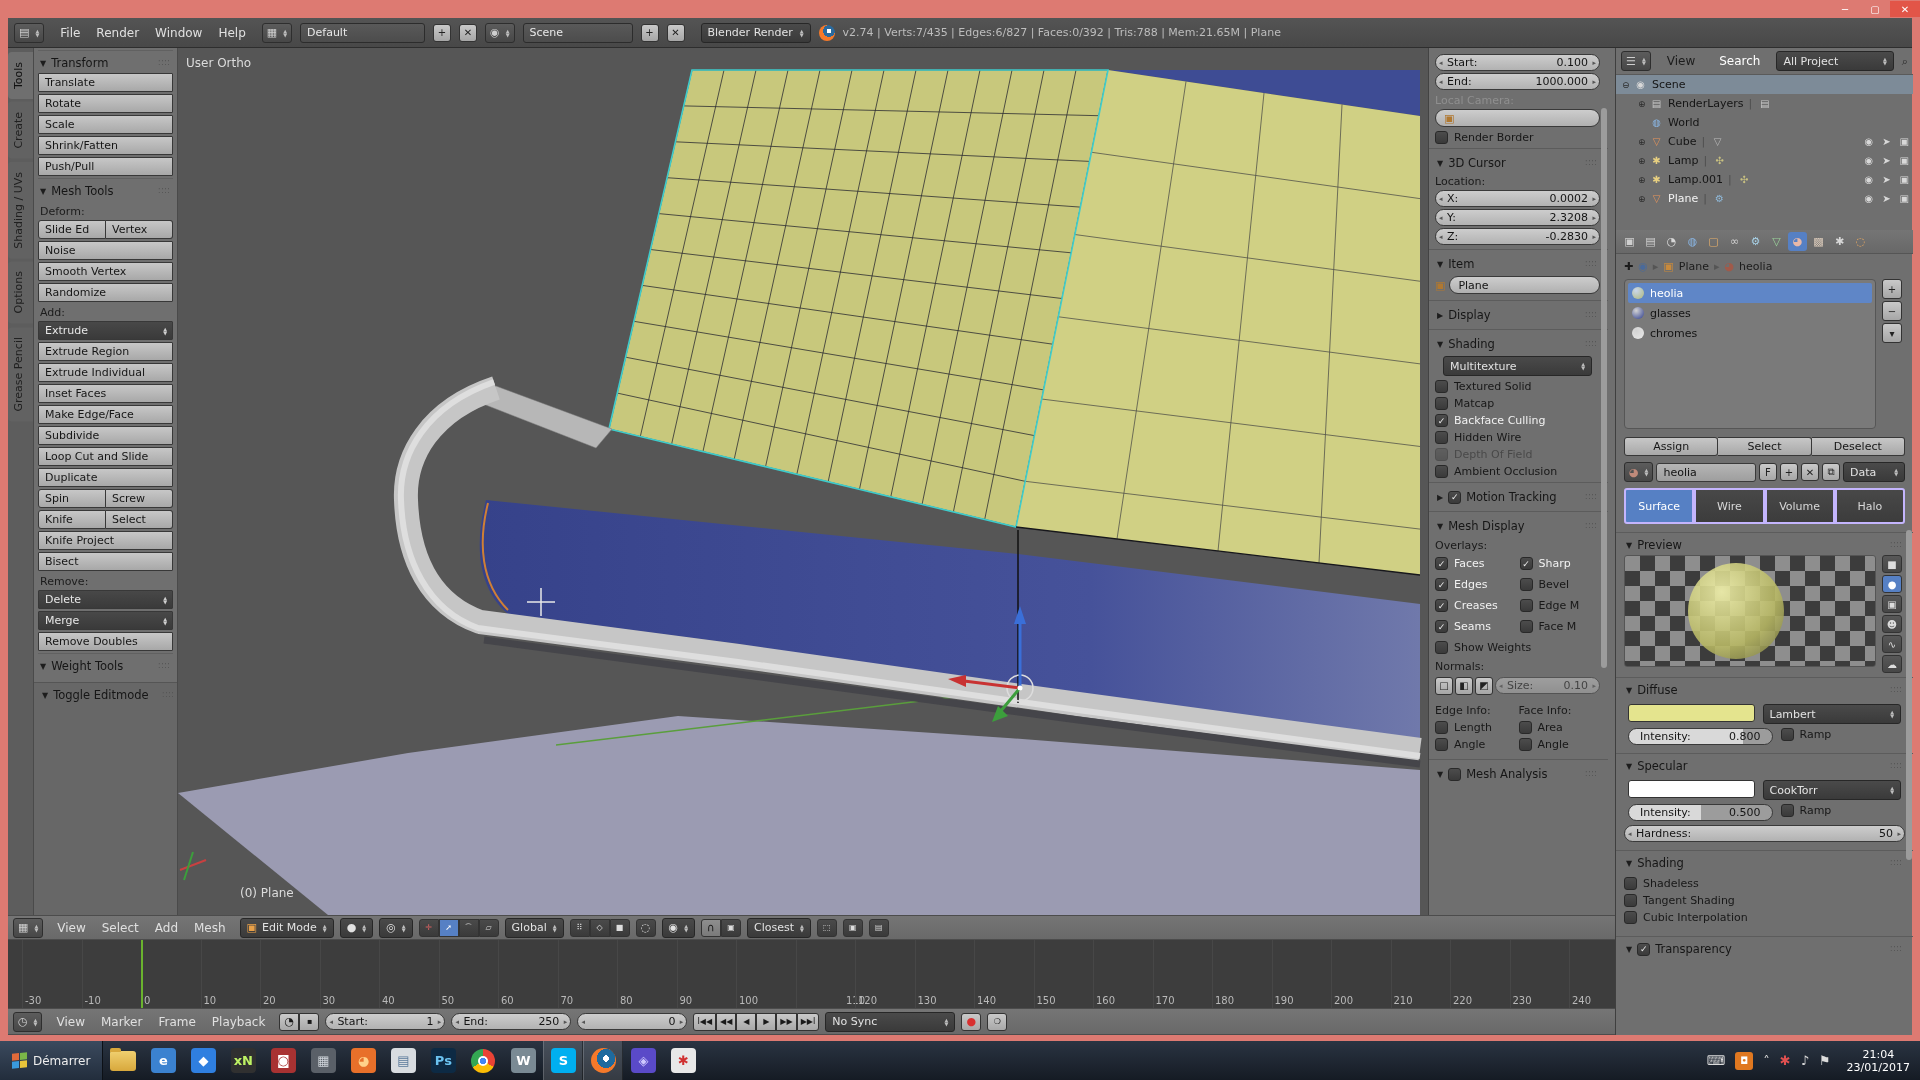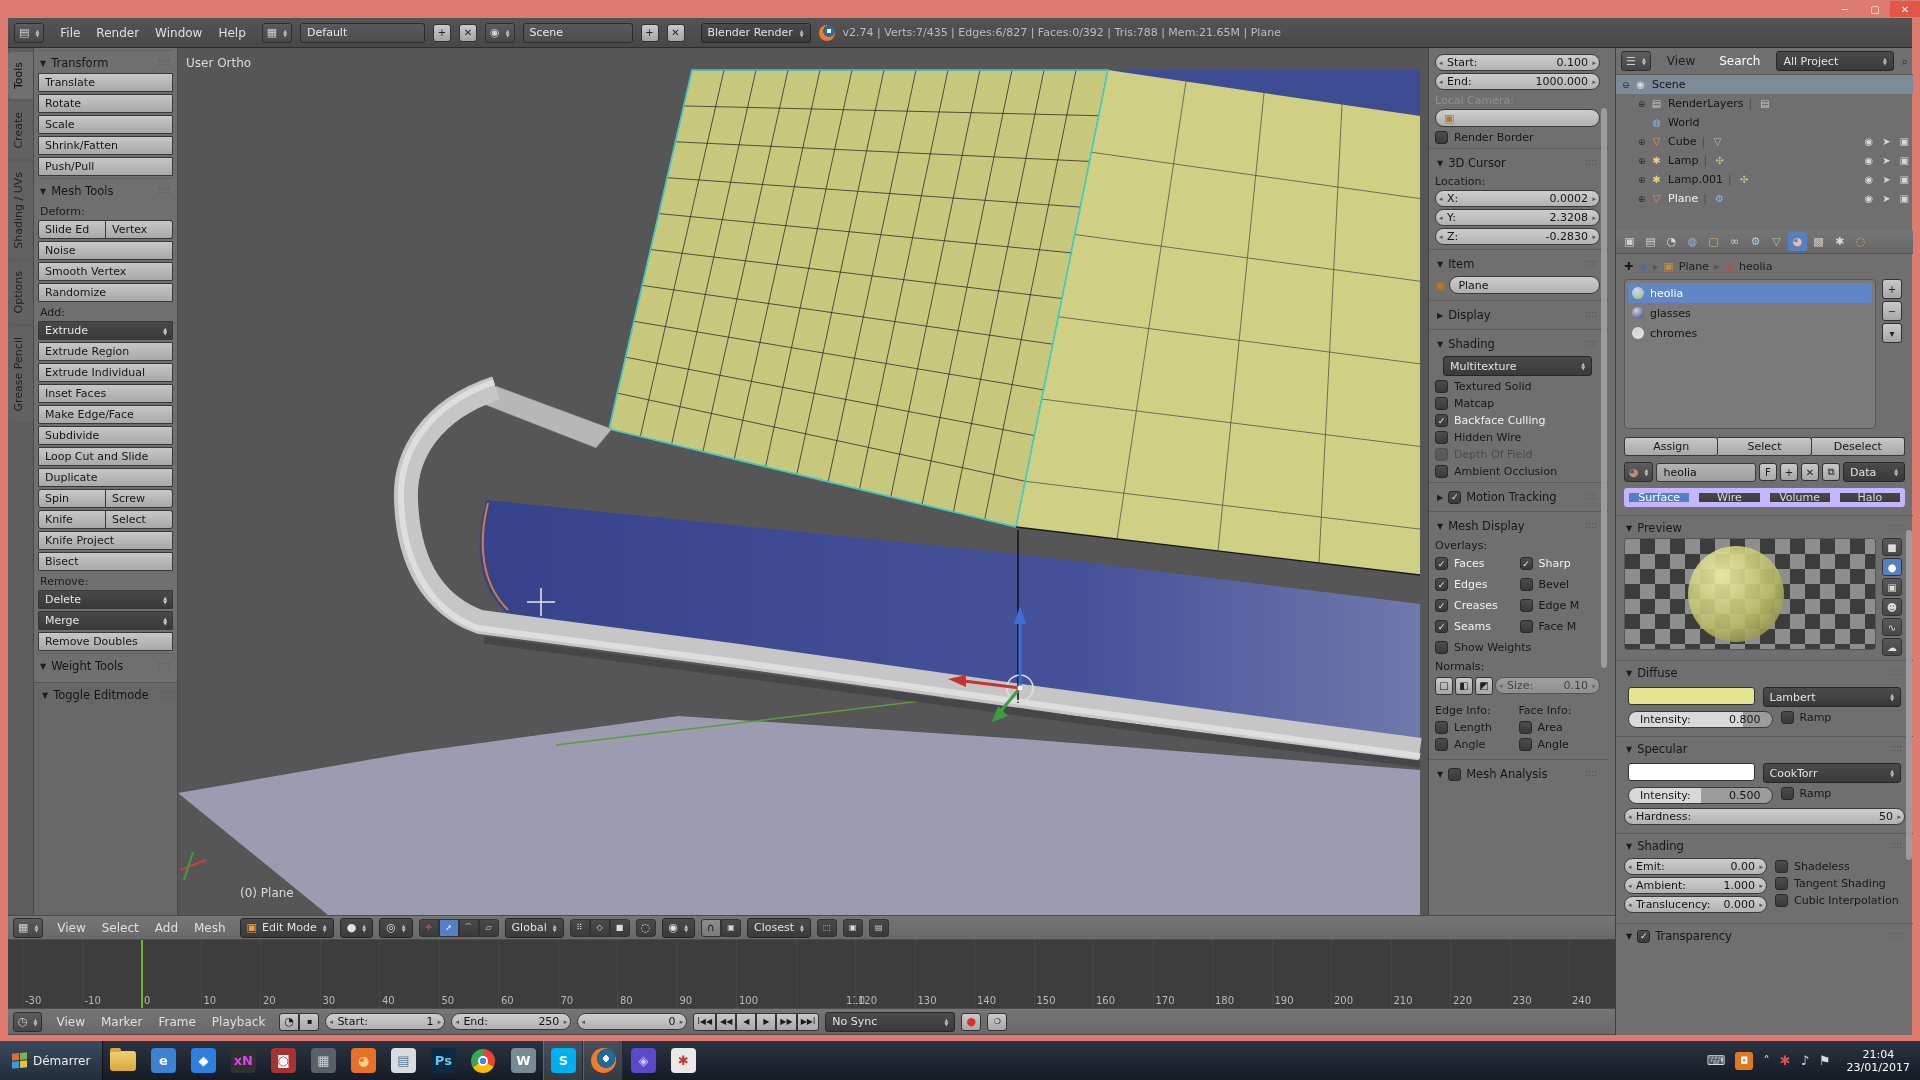--- a/index.html
+++ b/index.html
@@ -96,21 +96,21 @@
 .slotbox{background:#7a7a7a;border:1px solid #565656;border-radius:4px;height:150px;position:relative;padding:3px}
 .slotrow{display:flex;align-items:center;gap:6px;height:20px;padding:0 4px;border-radius:2px;color:#141414}
 .slotrow.sel{background:#5f86c7;color:#fff}
 .sball{width:12px;height:12px;border-radius:50%}
 .slot-ops{position:absolute;right:-26px;top:0;display:flex;flex-direction:column;gap:2px}
 .slot-ops .sqbtn{width:20px;height:20px}
 .actions{display:flex;margin:8px 0 6px}
 .dbrow{display:flex;align-items:center;gap:3px;margin:2px 0}
 .namefield{flex:1;display:flex;align-items:center;background:linear-gradient(#b5b5b5,#9e9e9e);border:1px solid #3a3a3a;border-radius:3px;height:19px;padding:0 6px;color:#111}
 .seg{display:flex;margin:6px 0 0}
-.seg .s{flex:1;display:flex;align-items:center;justify-content:center;height:19px;background:linear-gradient(#484848,#3c3c3c);border:5px solid #c4b5fd;color:#d8d8d8}
+.seg .s{flex:1;display:flex;align-items:center;justify-content:center;height:36px;background:linear-gradient(#484848,#3c3c3c);border:2px solid #c4b5fd;color:#d8d8d8}
 .seg .s.active{background:#5680c4;color:#fff}
 .seg .s:first-child{border-radius:3px 0 0 3px}.seg .s:last-child{border-radius:0 3px 3px 0}
 #preview-box{height:112px;border:1px solid #555;border-radius:3px;position:relative;background-color:#8e8e8e;background-image:linear-gradient(45deg,#3c3c3c 25%,transparent 25%,transparent 75%,#3c3c3c 75%),linear-gradient(45deg,#3c3c3c 25%,transparent 25%,transparent 75%,#3c3c3c 75%);background-size:30px 30px;background-position:0 0,15px 15px;overflow:hidden}
 #preview-sphere{position:absolute;left:50%;top:50%;width:96px;height:96px;margin:-48px 0 0 -62px;border-radius:50%;background:radial-gradient(circle at 35% 30%,#f2f2aa,#b9b964 60%,#6e6e3c);opacity:.88}
 .pv-col{position:absolute;right:-26px;top:0;display:flex;flex-direction:column;gap:2px}
 .pv-col .sqbtn{width:20px;height:18px;background:linear-gradient(#585858,#474747);color:#ddd}
 .pv-col .sqbtn.active{background:#5680c4;color:#fff}
 .swatch{height:18px;border:1px solid #333;border-radius:3px}
 .prow{display:flex;gap:8px;align-items:flex-start;margin:4px 4px}
 .prow>*{flex:1}
@@ -909,34 +909,20 @@
     <div class="pf arrows">
         <span class="l">Hardness:</span>
         <span class="v">50</span>
       </div>
     <div class="sep" style="margin:8px -8px 0"></div>
     <div class="ph">
         <span class="tri">▼</span>
         <span>Shading</span>
       </div>
     <div style="display:flex;gap:8px">
-      <div style="flex:1.1" id="shading-fields">
-          <div class="pf arrows">
-            <span class="l">Emit:</span>
-            <span class="v">0.00</span>
-          </div>
-          <div class="pf arrows">
-            <span class="l">Ambient:</span>
-            <span class="v">1.000</span>
-          </div>
-          <div class="pf arrows">
-            <span class="l">Translucency:</span>
-            <span class="v">0.000</span>
-          </div>
-        </div>
       <div style="flex:1" id="shading-prop-checks">
           <div class="crow">
             <span class="chk"></span>
             <span class="t">Shadeless</span>
           </div>
           <div class="crow">
             <span class="chk"></span>
             <span class="t">Tangent Shading</span>
           </div>
           <div class="crow">
@@ -969,21 +955,21 @@
       <div class="appslot">
         <div class="ic-folder"></div>
       </div>
       <div class="appslot">
         <div class="appic" style="background: rgb(59, 130, 208); color: rgb(255, 255, 255);">e</div>
       </div>
       <div class="appslot">
         <div class="appic" style="background: rgb(47, 127, 224); color: rgb(255, 255, 255);">◆</div>
       </div>
       <div class="appslot">
-        <div class="appic" style="background: rgb(48, 48, 48); color: #d946ef;">xN</div>
+        <div class="appic" style="background: rgb(48, 48, 48); color: #bef264;">xN</div>
       </div>
       <div class="appslot">
         <div class="appic" style="background: rgb(168, 50, 50); color: rgb(255, 255, 255);">◙</div>
       </div>
       <div class="appslot">
         <div class="appic" style="background: rgb(90, 96, 104); color: rgb(207, 212, 218);">▦</div>
       </div>
       <div class="appslot">
         <div class="appic" style="background: rgb(232, 112, 42); color: rgb(255, 210, 138);">◕</div>
       </div>

